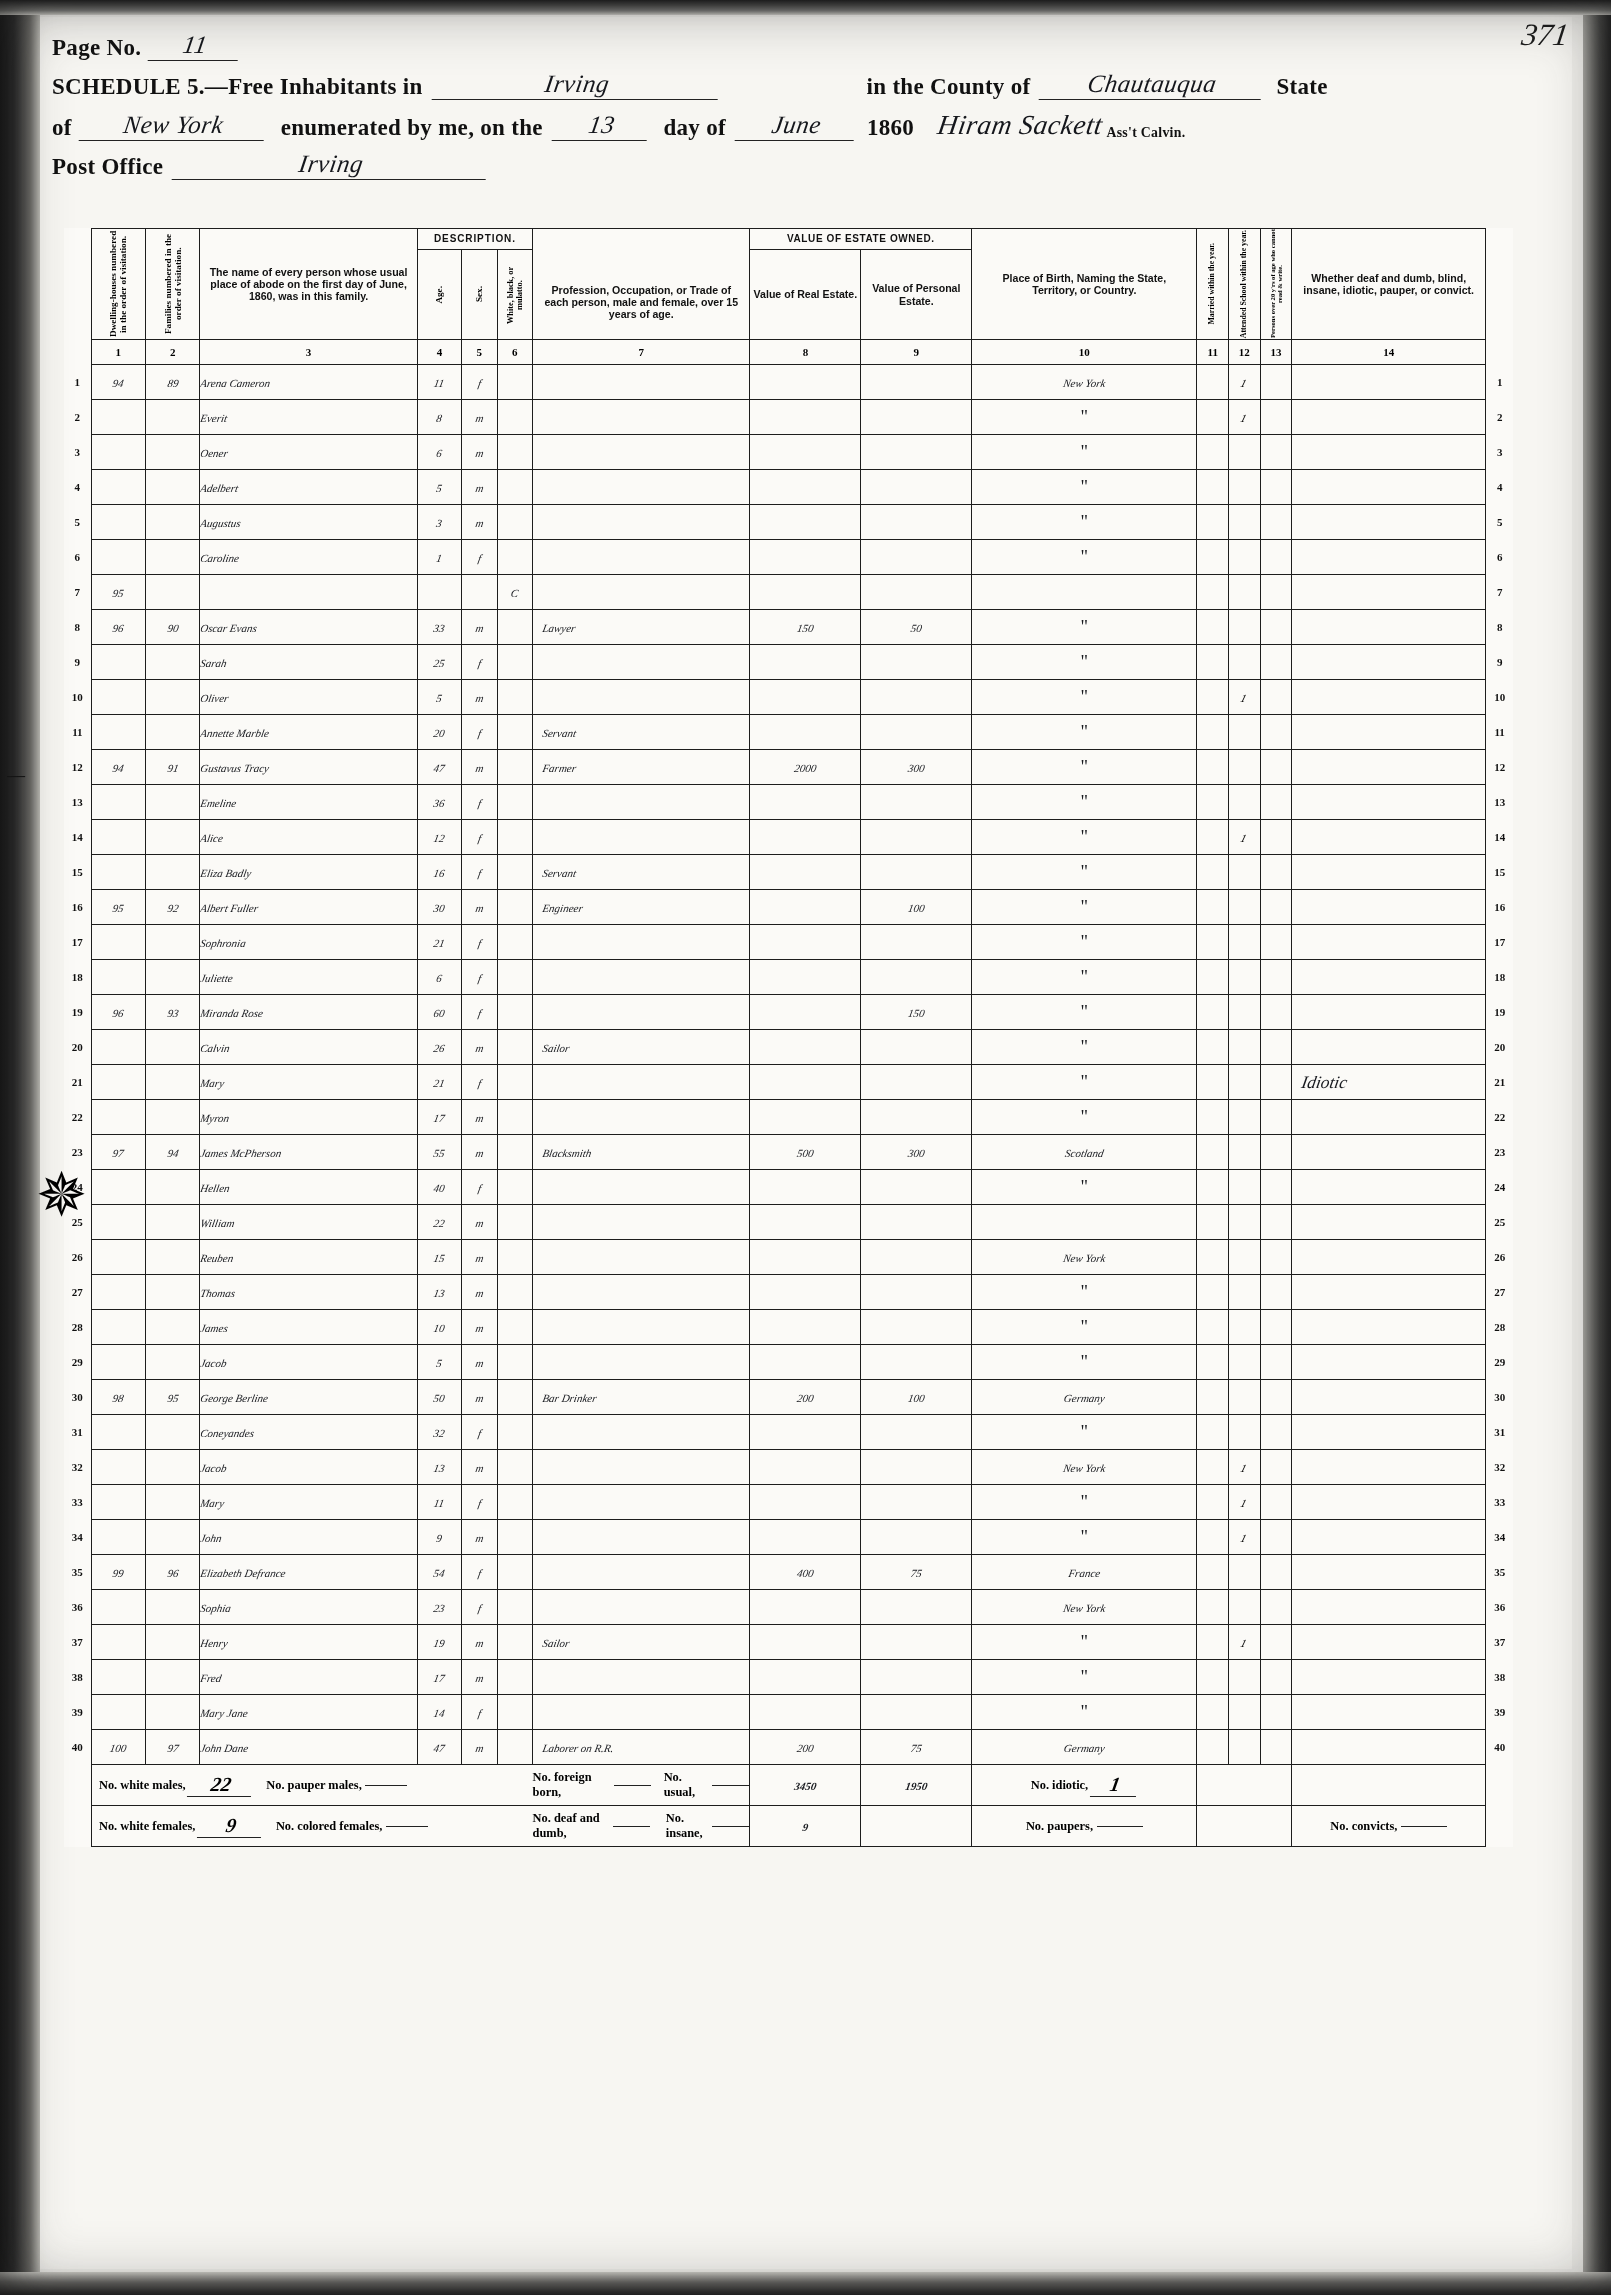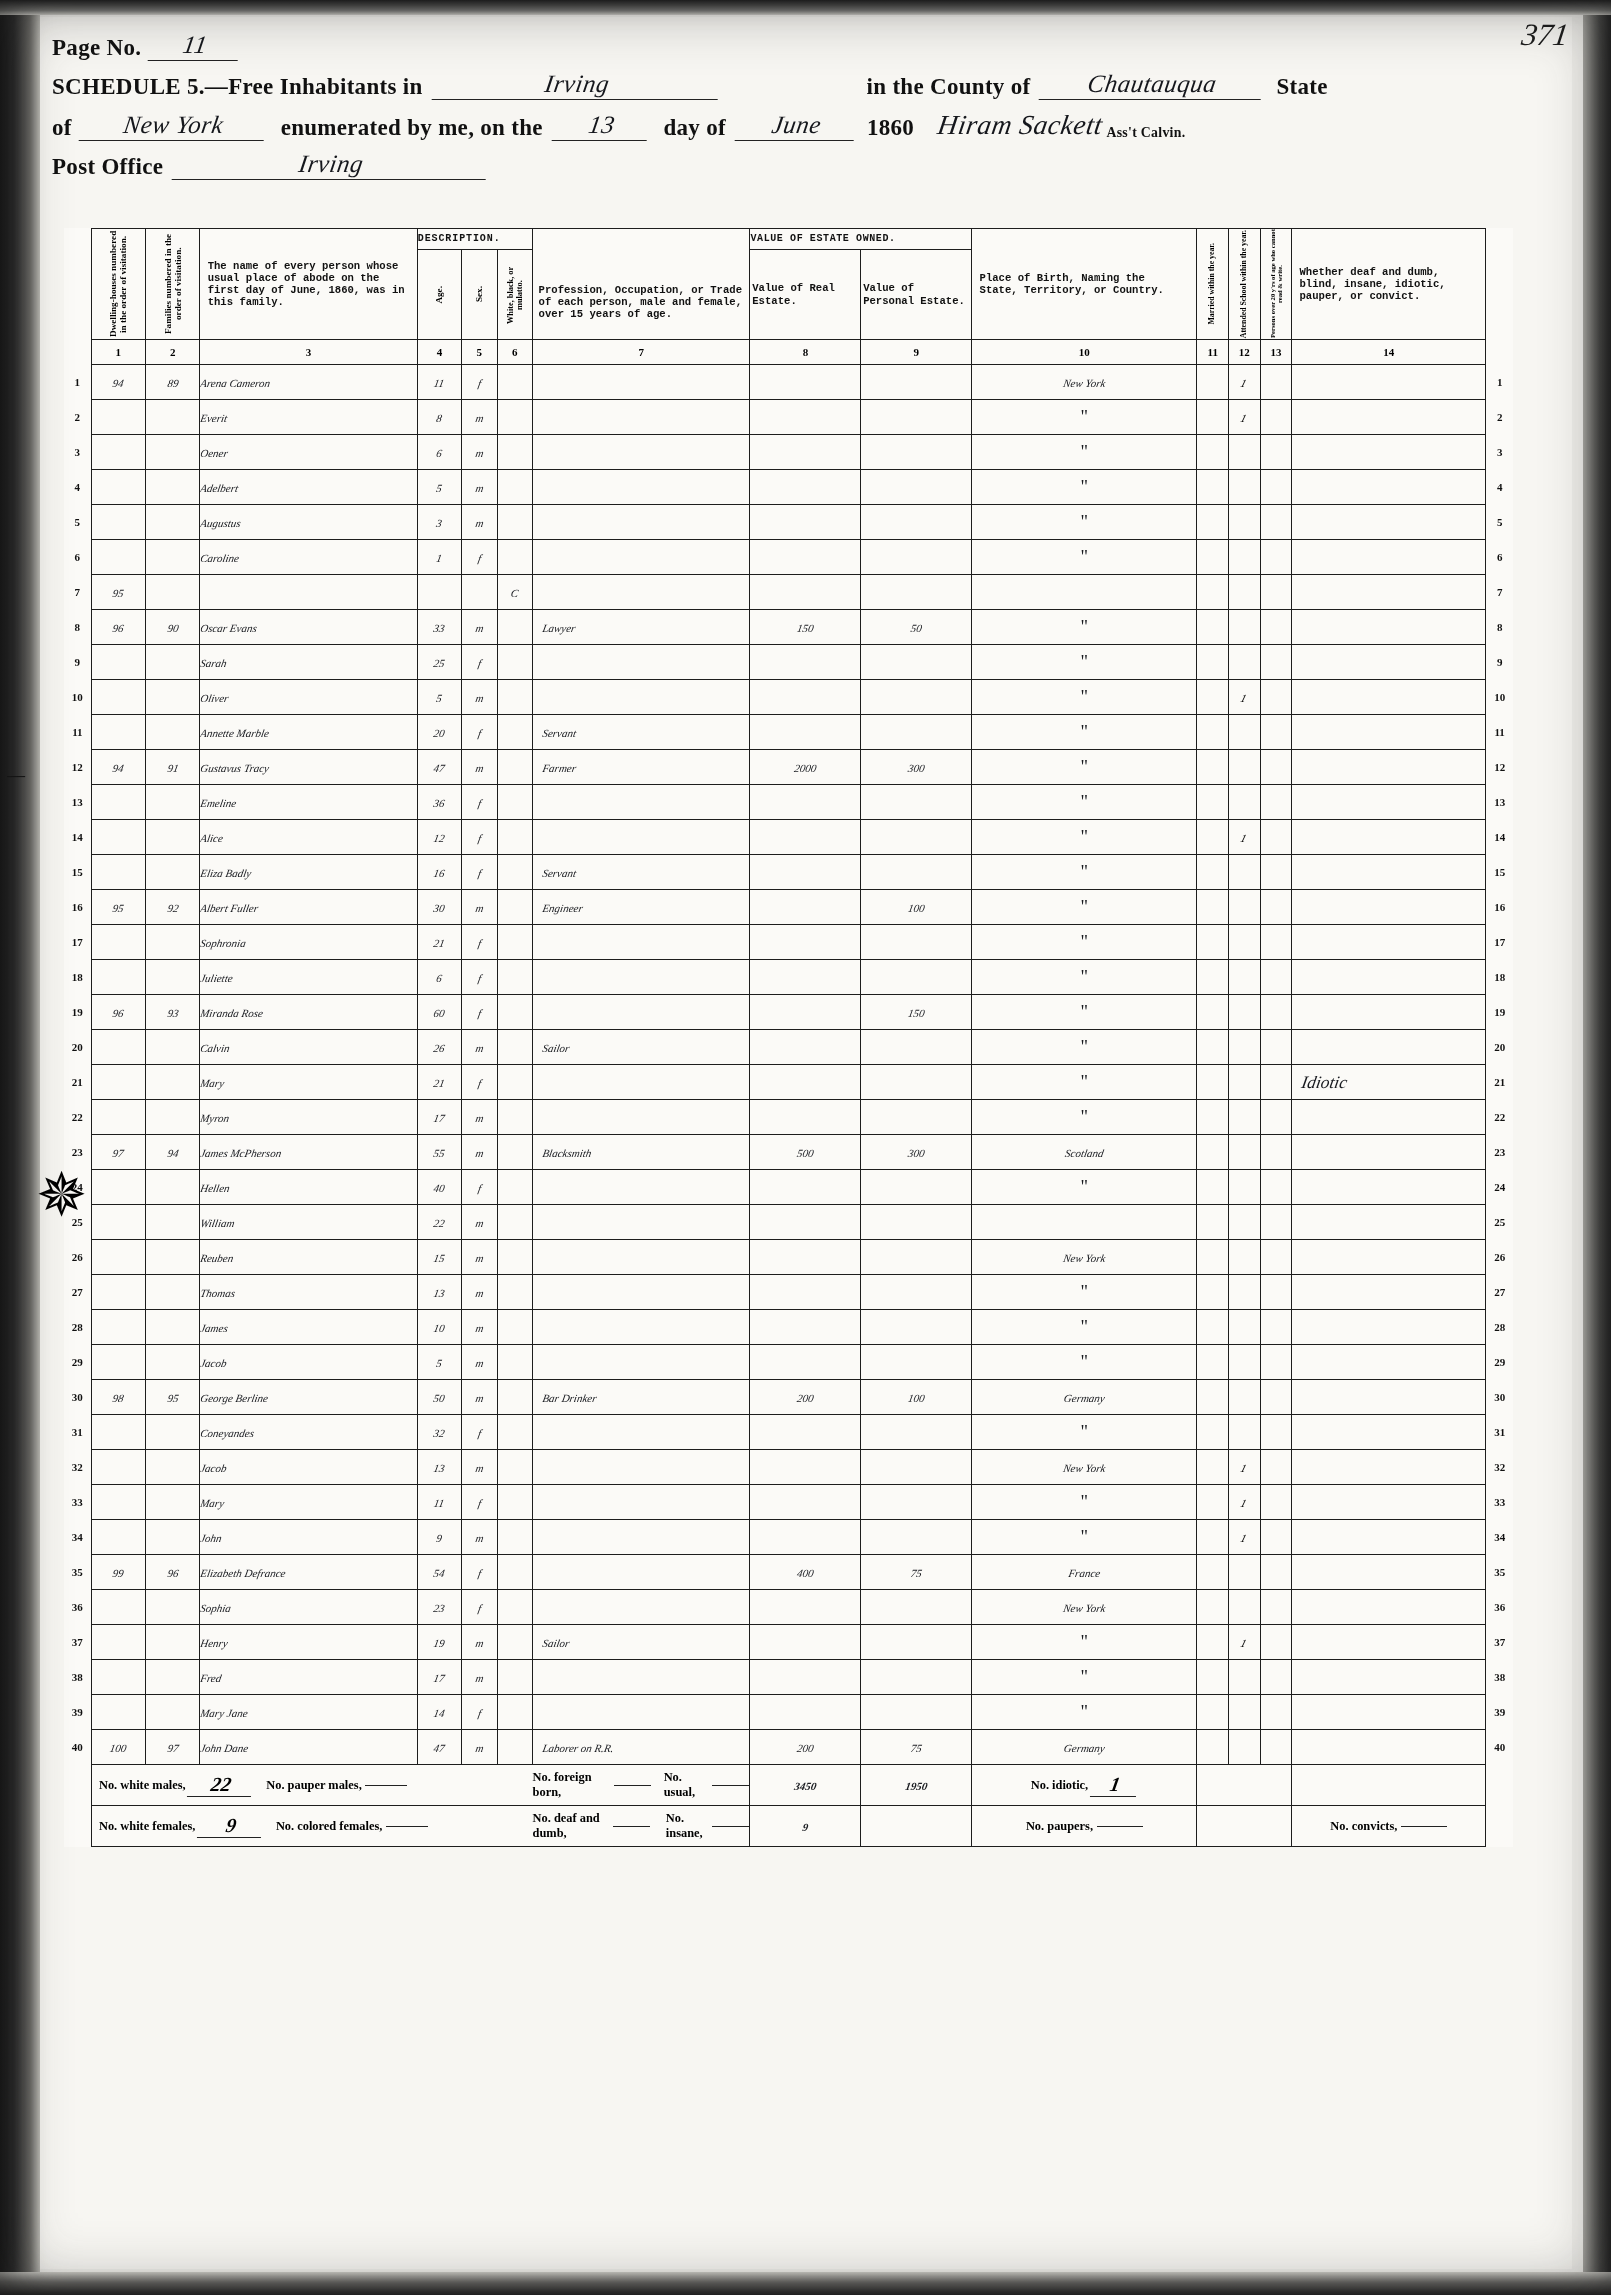--- a/index.html
+++ b/index.html
@@ -66,22 +66,22 @@
     width:1449px;
     background:#fbfaf7;
   }
   table.census td,table.census th{
     border:1.2px solid #1d1d1d;
     padding:0;
     font-size:11px;
     vertical-align:middle;
   }
   .colhdr{
-    font-weight:bold;font-size:10.6px;line-height:1.15;
-    font-family:Liberation Mono, monospace;color:#111;padding:2.8px 1.8px;
+    text-align:center;font-weight:bold;font-size:10.6px;line-height:1.15;
+    font-family:Liberation Sans, sans-serif;color:#111;padding:2.8px 1.8px;
   }
   .vert{
     writing-mode:vertical-rl;transform:rotate(180deg);
     font-size:9.2px;font-weight:bold;line-height:1.1;text-align:center;
     margin:0 auto;white-space:normal;
   }
   .vert-wrap{height:110px;display:flex;align-items:center;justify-content:center;}
   .numrow td{text-align:center;font-weight:bold;font-size:13.8px;height:24px;font-family:"Liberation Serif",serif;}
   .rowno{
     text-align:center;font-weight:bold;font-size:12px;

